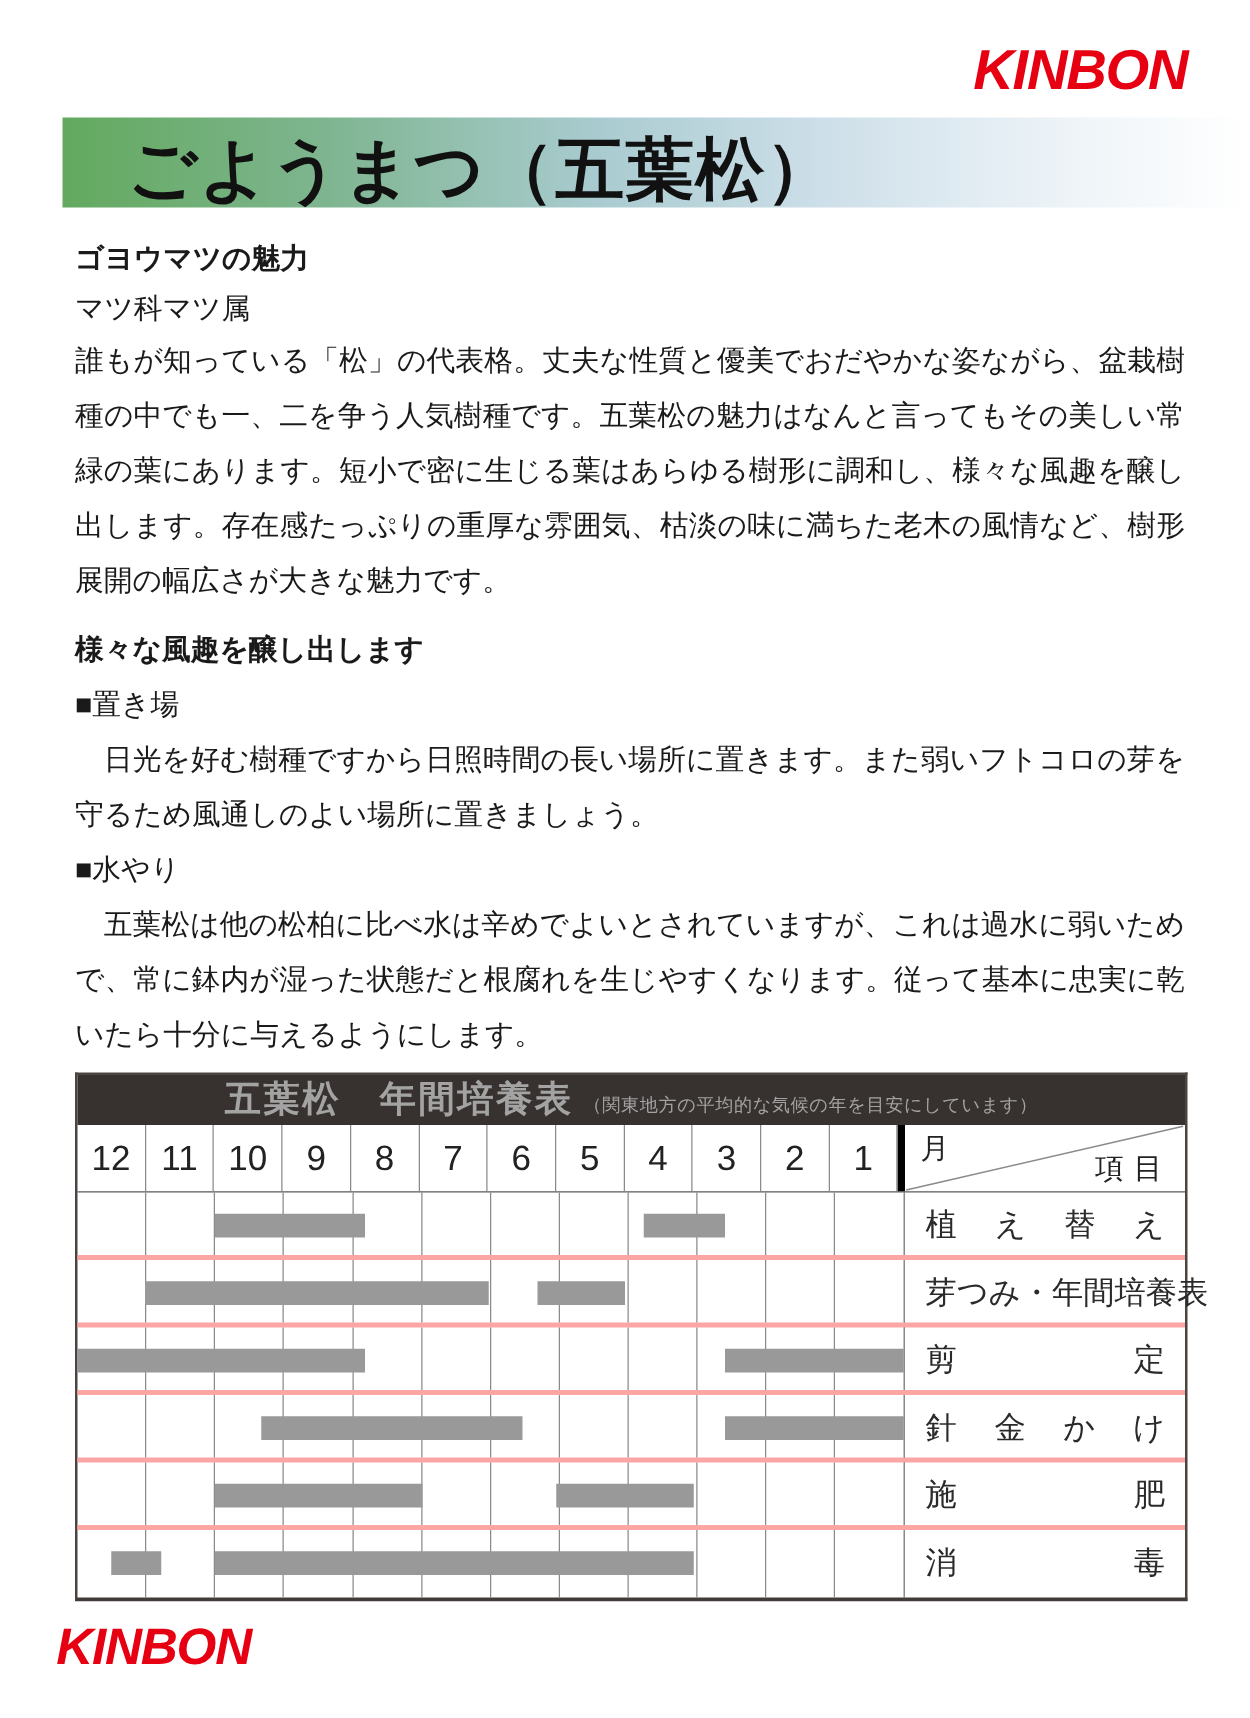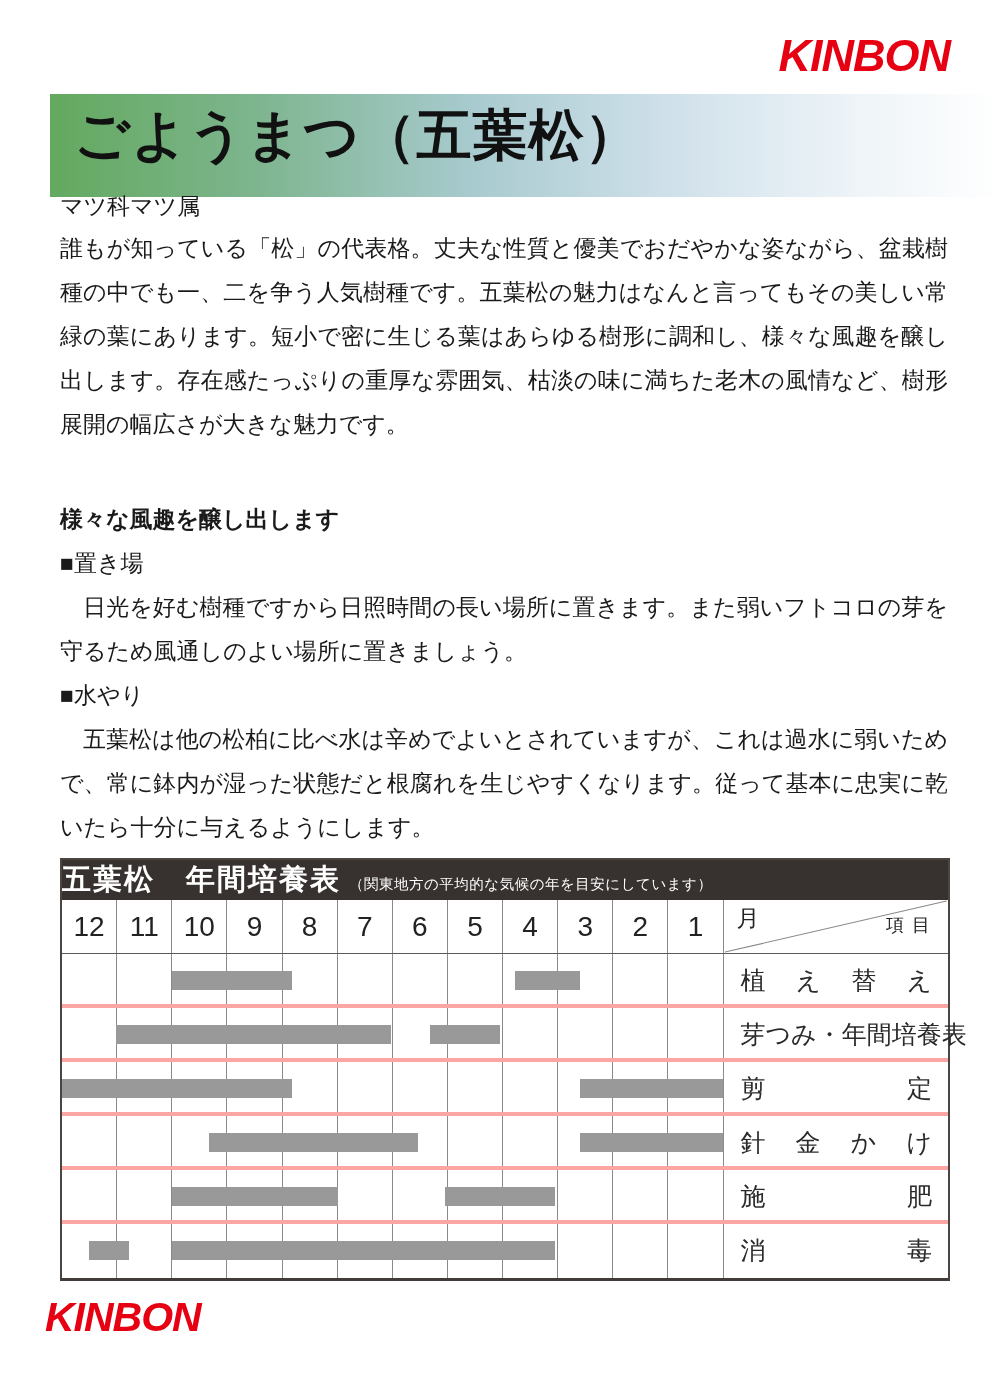--- a/index.html
+++ b/index.html
@@ -4,52 +4,52 @@
 <style>
   * { margin:0; padding:0; box-sizing:border-box; }
   body { background:#ffffff; font-family:"Liberation Sans", sans-serif; }
   #page { position:relative; width:1000px; height:1374px; background:#fff; overflow:hidden; }
 
   .brand { position:absolute; font-weight:bold; letter-spacing:-1px;
            font-family:"Liberation Sans", sans-serif;font-style:italic; }
   #logo-top { top:30px; right:50px; font-size:45px; }
   #logo-bottom { top:1294px; left:45px; font-size:41px; }
 
-  #title-banner { position:absolute; left:50px; top:94px; width:950px; height:103px;
-    background:linear-gradient(90deg,#63a95f 0%,#7eb58f 22%,#a9cbd0 45%,#cfe0ea 65%,#eef4f8 85%,#ffffff 100%); }
+  #title-banner { position:absolute; left:50px; top:94px; width:950px; height:72px;
+    background:linear-gradient(90deg,#63a95f 0%,#7eb58f 22%,#a9cbd0 45%,#cfe0ea 65%,#eef4f8 85%,#ffffff 100%);padding-left:28px; }
   #title-banner .title-text { display:block; line-height:83px; padding-left:24px;
     font-family:"Liberation Serif", serif; font-weight:bold; font-size:55px;
     letter-spacing:1px; color:#111; white-space:nowrap; }
 
   .textcol { position:absolute; left:60px; width:888px; color:#1a1a1a; }
   #intro { top:186px; }
   #advice { top:497px; }
   .h-bold { font-size:23px; font-weight:bold; line-height:40px; }
   .h-line { font-size:23px; line-height:40px; }
   .jp-para { font-size:23px; line-height:44px; text-align:justify; }
   #advice .adv-head { font-size:23px; font-weight:bold; line-height:44px; }
   #advice .sec-label { font-size:23px; line-height:44px; }
 
   
   #ctable { position:absolute; left:60px; top:858px; width:890px;
     border:2px solid #4a4541; border-bottom:3px solid #413c39; background:#fff; }
-  .t-header { height:40px; background:#37322f; color:#ffffff; display:flex;
-    align-items:center; gap:8px;
+  .t-header { height:40px; background:#37322f; color:#a3a3a3; display:flex;
+    align-items:center; justify-content:center; gap:8px;
     font-family:"Liberation Serif", serif; }
   .t-title { font-size:29px; font-weight:bold; letter-spacing:2px; }
   .t-subtitle { font-size:14.5px; padding-top:8px; letter-spacing:0.5px; }
 
   .t-months { display:flex; height:54px; border-bottom:1px solid #5a5a5a; }
   .m-cell { flex:1; border-right:1px solid #8a8a8a; display:flex; align-items:center;
     justify-content:center; font-size:28px; color:#222; }
-  .m-area-head { display:flex; width:74.77%; border-right:1px solid #000000; }
+  .m-area-head { display:flex; width:74.77%; border-right:6px solid #000000; }
   .corner-cell { width:25.23%; position:relative; }
   .corner-cell svg { position:absolute; left:0; top:0; width:100%; height:100%; }
   .corner-month { position:absolute; left:12px; top:3px; font-size:23px; color:#222; }
-  .corner-item { position:absolute; right:10px; bottom:16px; font-size:18px;
+  .corner-item { position:absolute; right:10px; bottom:3px; font-size:23px;
     letter-spacing:8px; color:#222; }
 
   .t-row { display:flex; height:54px; border-bottom:4px solid #fca5a5; }
   .t-row:last-child { border-bottom:none; }
   .bar-area { width:74.77%; position:relative; display:flex;
     border-right:1px solid #5a5a5a; }
   .g-cell { flex:1; border-right:1px solid #8a8a8a; }
   .g-cell:last-child { border-right:none; }
   .bar { position:absolute; top:17px; height:19px; }
   .label-cell { width:25.23%; line-height:53px; font-size:25px; color:#2a2a2a;
@@ -60,20 +60,21 @@
 
 <div id="page">
 
   <div id="logo-top" class="brand" style="color: rgb(230, 0, 18);">KINBON</div>
 
   <div id="title-banner">
     <span class="title-text">ごようまつ（五葉松）</span>
   </div>
 
   <div id="intro" class="textcol">
+    <div class="h-bold">ゴヨウマツの魅力</div>
     <div class="h-line">マツ科マツ属</div>
     <p class="jp-para">誰もが知っている「松」の代表格。丈夫な性質と優美でおだやかな姿ながら、盆栽樹種の中でも一、二を争う人気樹種です。五葉松の魅力はなんと言ってもその美しい常緑の葉にあります。短小で密に生じる葉はあらゆる樹形に調和し、様々な風趣を醸し出します。存在感たっぷりの重厚な雰囲気、枯淡の味に満ちた老木の風情など、樹形展開の幅広さが大きな魅力です。</p>
   </div>
 
   <div id="advice" class="textcol">
     <div class="adv-head">様々な風趣を醸し出します</div>
     <div class="sec-label">■置き場</div>
     <p class="jp-para">　日光を好む樹種ですから日照時間の長い場所に置きます。また弱いフトコロの芽を守るため風通しのよい場所に置きましょう。</p>
     <div class="sec-label">■水やり</div>
     <p class="jp-para">　五葉松は他の松柏に比べ水は辛めでよいとされていますが、これは過水に弱いためで、常に鉢内が湿った状態だと根腐れを生じやすくなります。従って基本に忠実に乾いたら十分に与えるようにします。</p>

